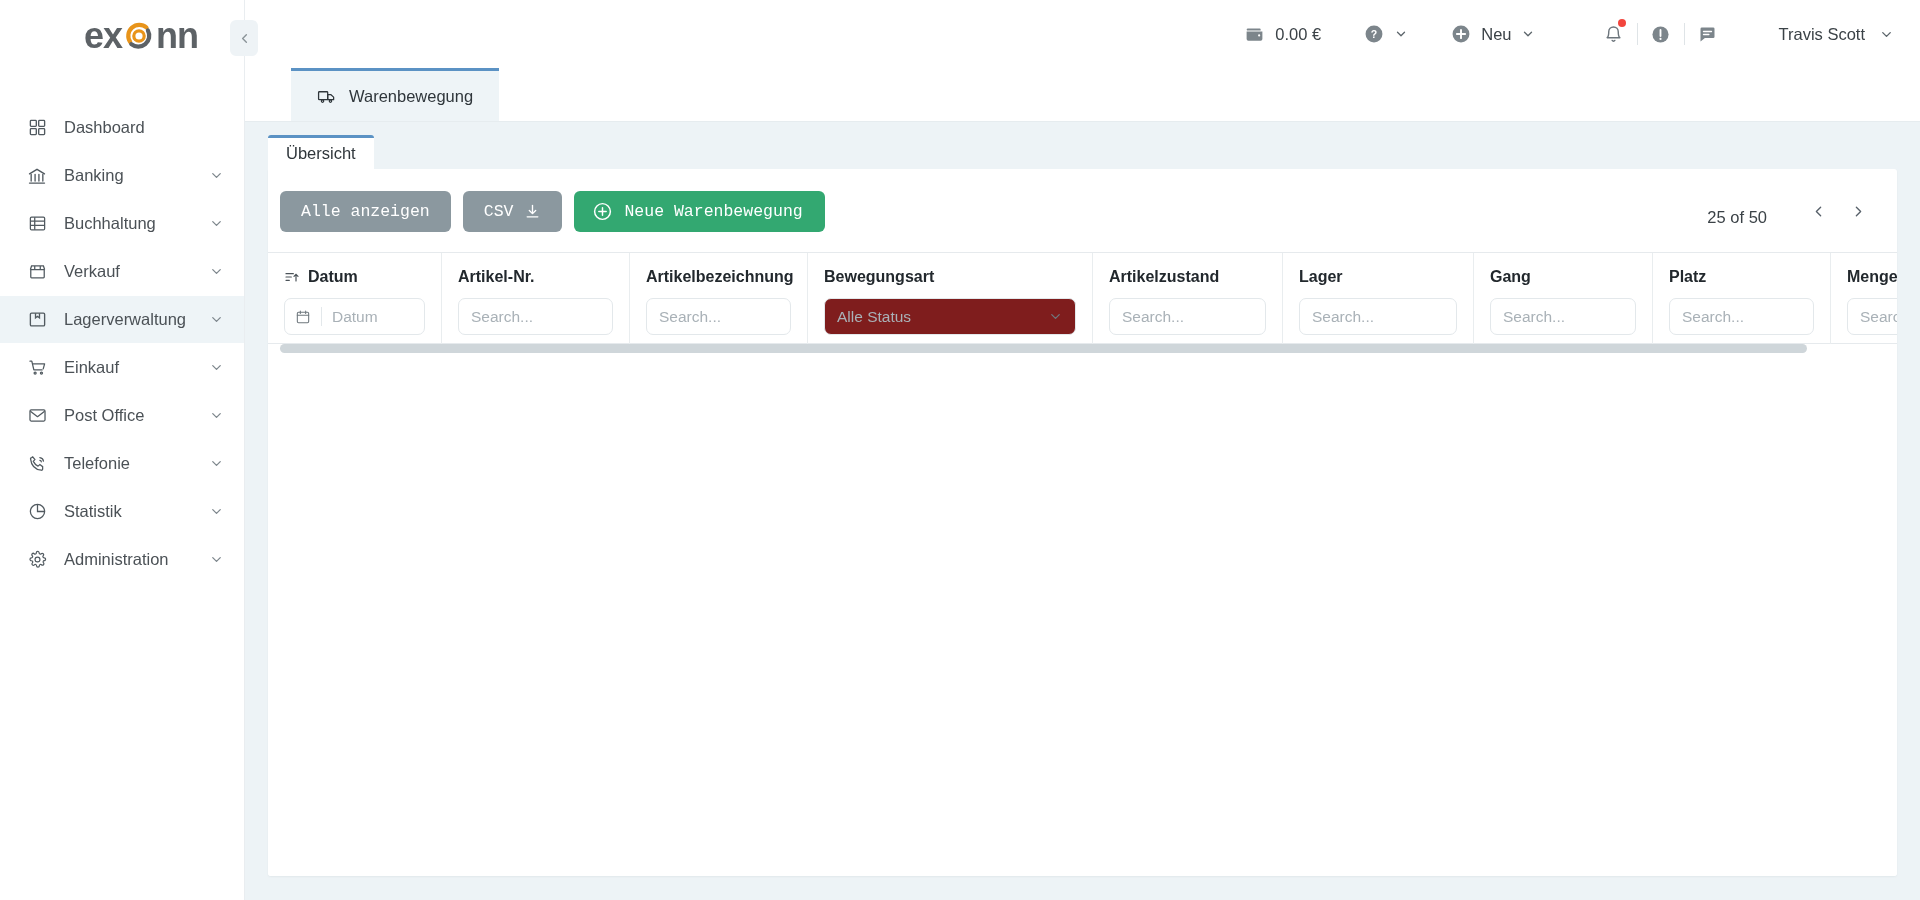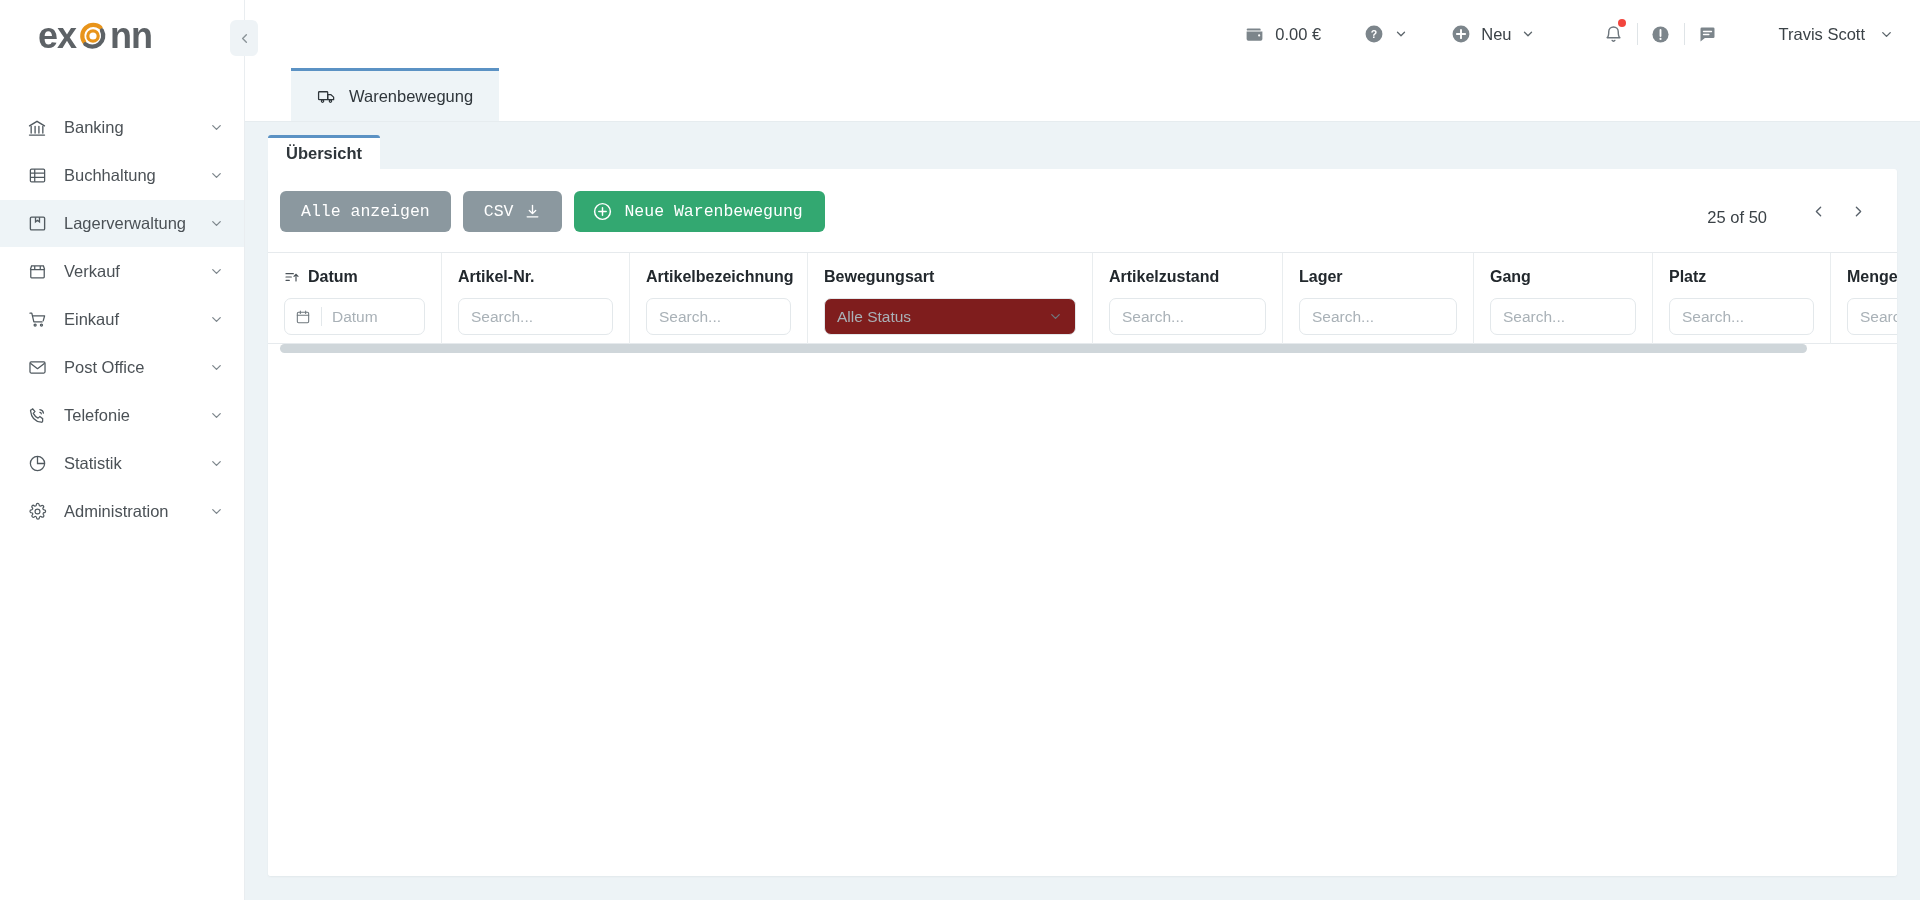--- a/index.html
+++ b/index.html
@@ -17,21 +17,21 @@
     background: #ffffff;
     border-right: 1px solid #e9edf0;
     flex: 0 0 245px;
     position: relative;
     z-index: 5;
   }
   .logo-wrap {
     height: 72px; display: flex; align-items: center;
     padding-left: 38px;
   }
-  .logo { display: flex; align-items: flex-start; }
+  .logo { display: flex; align-items: flex-start; margin-left: 46px; }
   .logo-text {
     font-size: 36px; font-weight: 700; color: #5d6266;
     letter-spacing: -1px; line-height: 1;
     display: flex; align-items: center;
   }
   .logo-o { display: inline-block; width: 36px; height: 36px; position: relative; margin: 0 -1px; }
   .collapse-btn {
     position: absolute; right: -14px; top: 20px;
     width: 28px; height: 36px; border-radius: 6px;
     background: #eef3f6; border: none;
@@ -103,21 +103,21 @@
     padding: 0 26px; background: #eef4f7;
     border-top: 3px solid #5b92c4;
     color: #2f363b; font-size: 16.5px; cursor: pointer;
     white-space: nowrap;
     margin-left: 39px;
   }
   .tab-main .tab-ico { color: #2f363b; display: flex; align-items: center; }
 
   .panel-area { padding: 13px 23px 0 23px; height: calc(100% - 54px); }
 
-  .subtab-row { display: flex; align-items: stretch; height: 34px; font-weight: bold; }
+  .subtab-row { display: flex; align-items: stretch; height: 34px; }
   .subtab {
     background: #ffffff; border-top: 3px solid #5b92c4;
     border-radius: 3px 3px 0 0;
     padding: 0 18px; display: flex; align-items: center;
     font-size: 16.5px; color: #2f363b; cursor: pointer;
   }
 
   .card {
     background: #ffffff; height: calc(100% - 34px - 24px);
     border-radius: 0 3px 3px 3px;
@@ -214,20 +214,31 @@
       </div>
     </div>
     <button class="collapse-btn">
       <svg width="15" height="15" viewBox="0 0 24 24" fill="none" stroke="currentColor" stroke-width="2.2" stroke-linecap="round" stroke-linejoin="round">
         <polyline points="15 18 9 12 15 6"></polyline>
       </svg>
     </button>
 
     <nav class="nav">
 
+      <div class="nav-item">
+        <span class="nav-icon">
+          <svg width="19" height="19" viewBox="0 0 24 24" fill="none" stroke="currentColor" stroke-width="1.7">
+            <rect x="3" y="3" width="7.5" height="7.5" rx="1"></rect>
+              <rect x="13.5" y="3" width="7.5" height="7.5" rx="1"></rect>
+            <rect x="3" y="13.5" width="7.5" height="7.5" rx="1"></rect>
+              <rect x="13.5" y="13.5" width="7.5" height="7.5" rx="1"></rect>
+          </svg>
+        </span>
+        <span class="nav-label">Dashboard</span>
+      </div>
 
       <div class="nav-item">
         <span class="nav-icon">
           <svg width="20" height="20" viewBox="0 0 24 24" fill="none" stroke="currentColor" stroke-width="1.6" stroke-linecap="round">
             <path d="M3 9.5 12 4l9 5.5"></path>
               <path d="M5 10v8M9.7 10v8M14.3 10v8M19 10v8"></path>
               <path d="M3 20.5h18"></path>
           </svg>
         </span>
         <span class="nav-label">Banking</span>
@@ -246,44 +257,44 @@
           </svg>
         </span>
         <span class="nav-label">Buchhaltung</span>
         <span class="nav-chevron">
           <svg width="15" height="15" viewBox="0 0 24 24" fill="none" stroke="currentColor" stroke-width="2" stroke-linecap="round" stroke-linejoin="round">
               <polyline points="6 9 12 15 18 9"></polyline>
             </svg>
         </span>
       </div>
 
-      <div class="nav-item active">
-        <span class="nav-icon">
-          <svg width="19" height="19" viewBox="0 0 24 24" fill="none" stroke="currentColor" stroke-width="1.7">
-            <rect x="3" y="4" width="18" height="16" rx="1.5"></rect>
-              <path d="M9.5 4v6l2.5-2 2.5 2V4"></path>
-          </svg>
-        </span>
-        <span class="nav-label">Lagerverwaltung</span>
-        <span class="nav-chevron">
-          <svg width="15" height="15" viewBox="0 0 24 24" fill="none" stroke="currentColor" stroke-width="2" stroke-linecap="round" stroke-linejoin="round">
-              <polyline points="6 9 12 15 18 9"></polyline>
-            </svg>
-        </span>
-      </div>
-
       <div class="nav-item">
         <span class="nav-icon">
           <svg width="19" height="19" viewBox="0 0 24 24" fill="none" stroke="currentColor" stroke-width="1.6">
             <path d="M3.5 9.5h17V19a1 1 0 0 1-1 1h-15a1 1 0 0 1-1-1z"></path>
               <path d="M3 9.5 4.5 5h15L21 9.5"></path>
               <path d="M8.5 9.5V5M15.5 9.5V5"></path>
           </svg>
         </span>
         <span class="nav-label">Verkauf</span>
+        <span class="nav-chevron">
+          <svg width="15" height="15" viewBox="0 0 24 24" fill="none" stroke="currentColor" stroke-width="2" stroke-linecap="round" stroke-linejoin="round">
+              <polyline points="6 9 12 15 18 9"></polyline>
+            </svg>
+        </span>
+      </div>
+
+      <div class="nav-item active">
+        <span class="nav-icon">
+          <svg width="19" height="19" viewBox="0 0 24 24" fill="none" stroke="currentColor" stroke-width="1.7">
+            <rect x="3" y="4" width="18" height="16" rx="1.5"></rect>
+              <path d="M9.5 4v6l2.5-2 2.5 2V4"></path>
+          </svg>
+        </span>
+        <span class="nav-label">Lagerverwaltung</span>
         <span class="nav-chevron">
           <svg width="15" height="15" viewBox="0 0 24 24" fill="none" stroke="currentColor" stroke-width="2" stroke-linecap="round" stroke-linejoin="round">
               <polyline points="6 9 12 15 18 9"></polyline>
             </svg>
         </span>
       </div>
 
       <div class="nav-item">
         <span class="nav-icon">
           <svg width="19" height="19" viewBox="0 0 24 24" fill="none" stroke="currentColor" stroke-width="1.6" stroke-linecap="round" stroke-linejoin="round">

